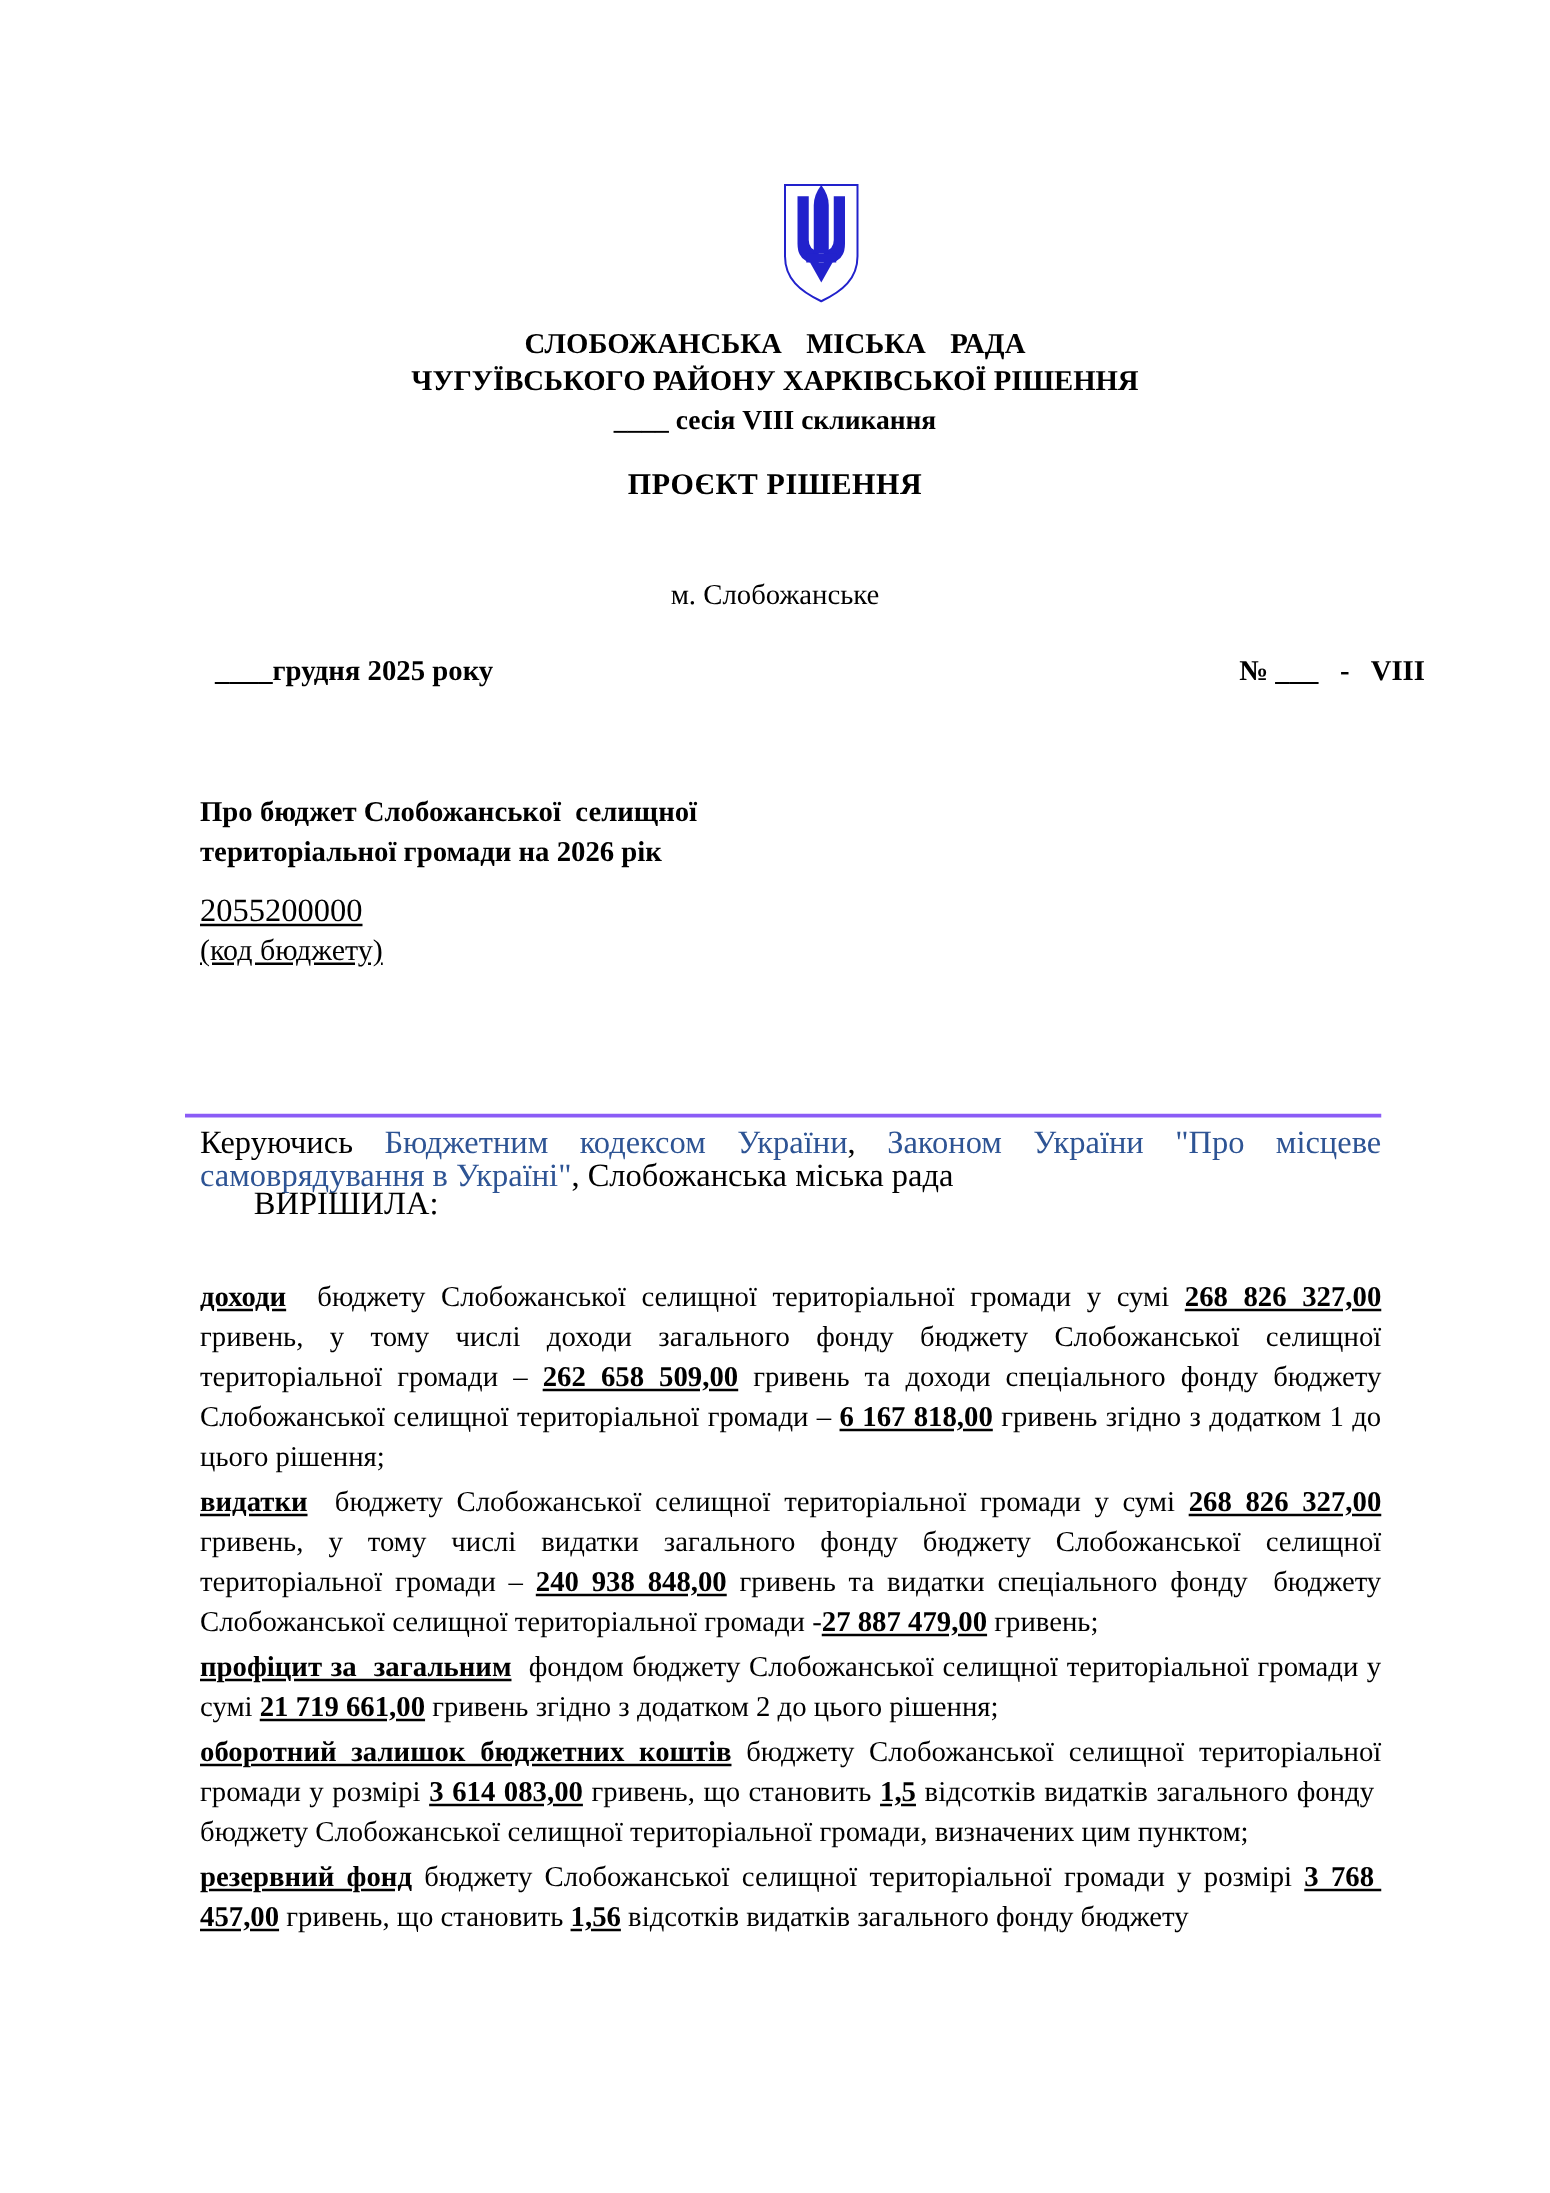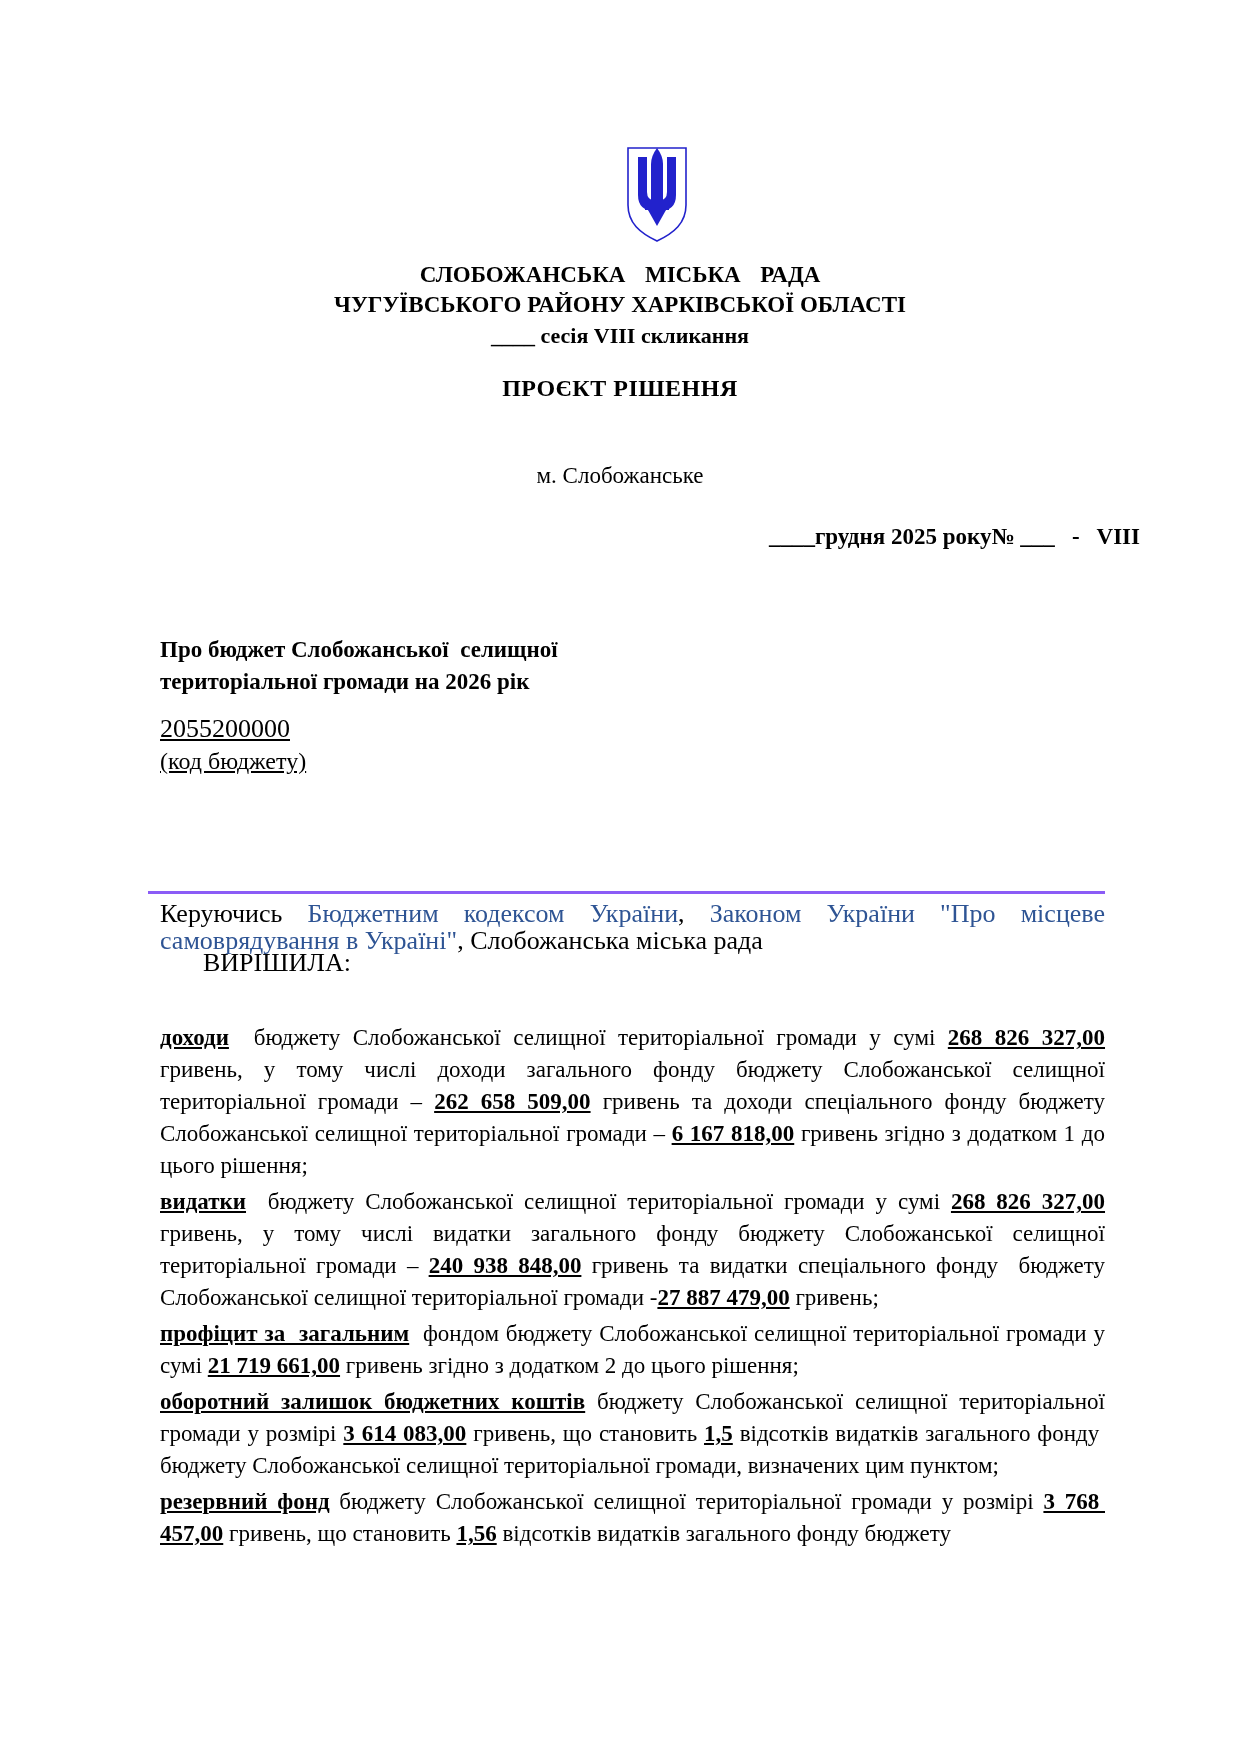--- a/index.html
+++ b/index.html
@@ -8,21 +8,21 @@
     font-family:"Liberation Serif","DejaVu Serif",serif;color:#000;overflow:hidden;
   }
   .center{position:absolute;left:0;width:1240px;text-align:center;}
   .emblem{position:absolute;left:624px;top:145px;width:66px;height:98px;}
   .org1{top:262px;font-weight:bold;font-size:23px;word-spacing:4px;}
   .org2{top:292px;font-weight:bold;font-size:23px;}
   .session{top:323px;font-weight:bold;font-size:22px;}
   .doctype{top:375px;font-weight:bold;font-size:24px;letter-spacing:0.5px;}
   .city{top:463px;font-size:23px;}
   .daterow{position:absolute;top:524px;left:160px;width:980px;display:flex;
-    justify-content:flex-end;font-weight:bold;font-size:23px;}
+    justify-content:space-between;font-weight:bold;font-size:23px;}
   .daterow .date{padding-left:12px;}
   .subject{position:absolute;top:634px;left:160px;font-weight:bold;font-size:23px;line-height:32px;}
   .code{position:absolute;top:714px;left:160px;font-size:26px;text-decoration:underline;}
   .codelabel{position:absolute;top:748px;left:160px;font-size:24px;text-decoration:underline;}
   .preamble{position:absolute;top:891px;left:148px;width:957px;border-top:3px solid #8b5cf6;
     padding:6px 0 0 12px;font-size:26px;line-height:27px;text-align:justify;box-sizing:border-box;}
   .resolved{position:absolute;top:948px;left:170px;font-size:26px;margin-left:33px;}
   .bodytext{position:absolute;top:1022px;left:160px;width:945px;font-size:23px;line-height:32px;}
   .bodytext p{margin:0 0 4px 0;}
   .bodytext p.para{text-align:justify;}
@@ -42,21 +42,21 @@
         <path d="M14,12 H23 V47 Q23,55 31,56 V66 Q14,66 14,50 Z"></path>
         <path d="M52,12 H43 V47 Q43,55 35,56 V66 Q52,66 52,50 Z"></path>
         <path d="M33,3 Q39,11 39,19 V58 H27 V19 Q27,11 33,3 Z"></path>
         <rect x="21" y="58" width="24" height="7"></rect>
         <path d="M24,65 H42 L33,81 Z"></path>
       </g>
     </svg>
   </div>
 
   <div class="center org1">СЛОБОЖАНСЬКА&nbsp; МІСЬКА&nbsp; РАДА</div>
-  <div class="center org2">ЧУГУЇВСЬКОГО РАЙОНУ ХАРКІВСЬКОЇ ОБЛАСТІ</div>
+  <div class="center org2">ЧУГУЇВСЬКОГО РАЙОНУ ХАРКІВСЬКОЇ РІШЕННЯ</div>
   <div class="center session">____ сесія VIII скликання</div>
   <div class="center doctype">ПРОЄКТ РІШЕННЯ</div>
   <div class="center city">м. Слобожанське</div>
 
   <div class="daterow">
     <span class="date">____грудня 2025 року</span>
     <span class="num">№ ___&nbsp;&nbsp; -&nbsp;&nbsp; VIII</span>
   </div>
 
   <div class="subject">

